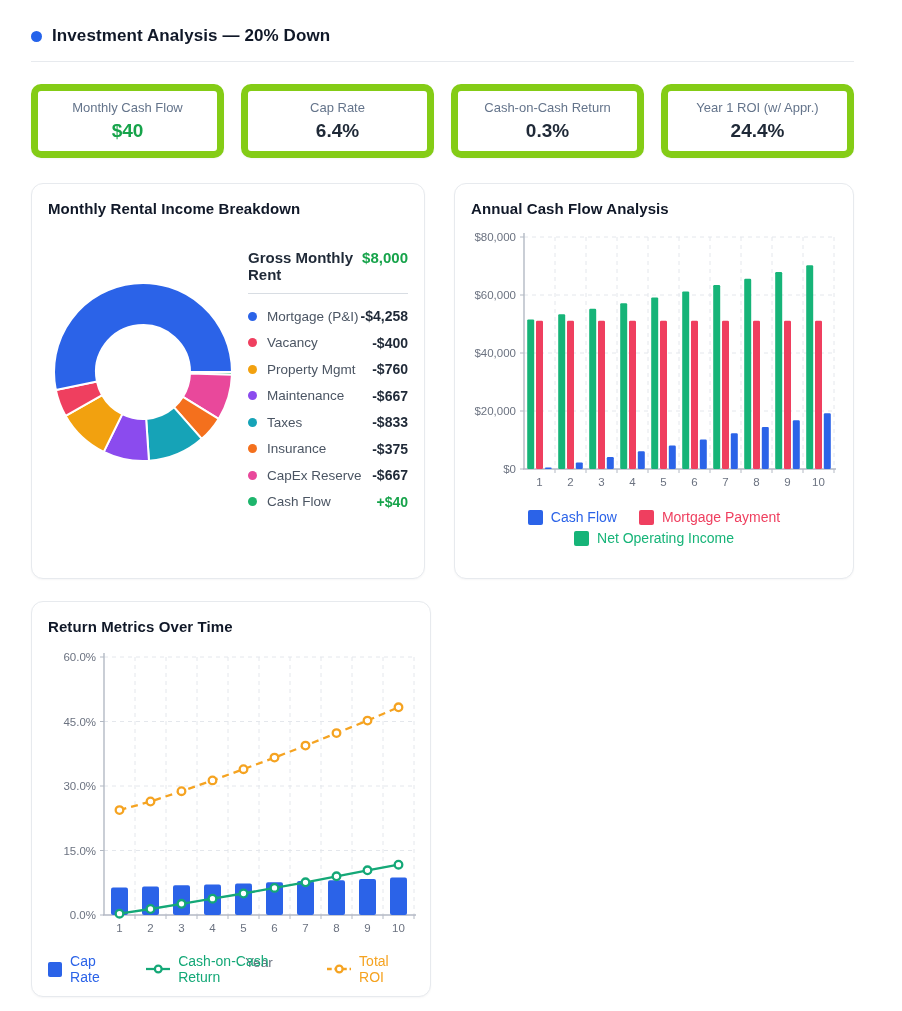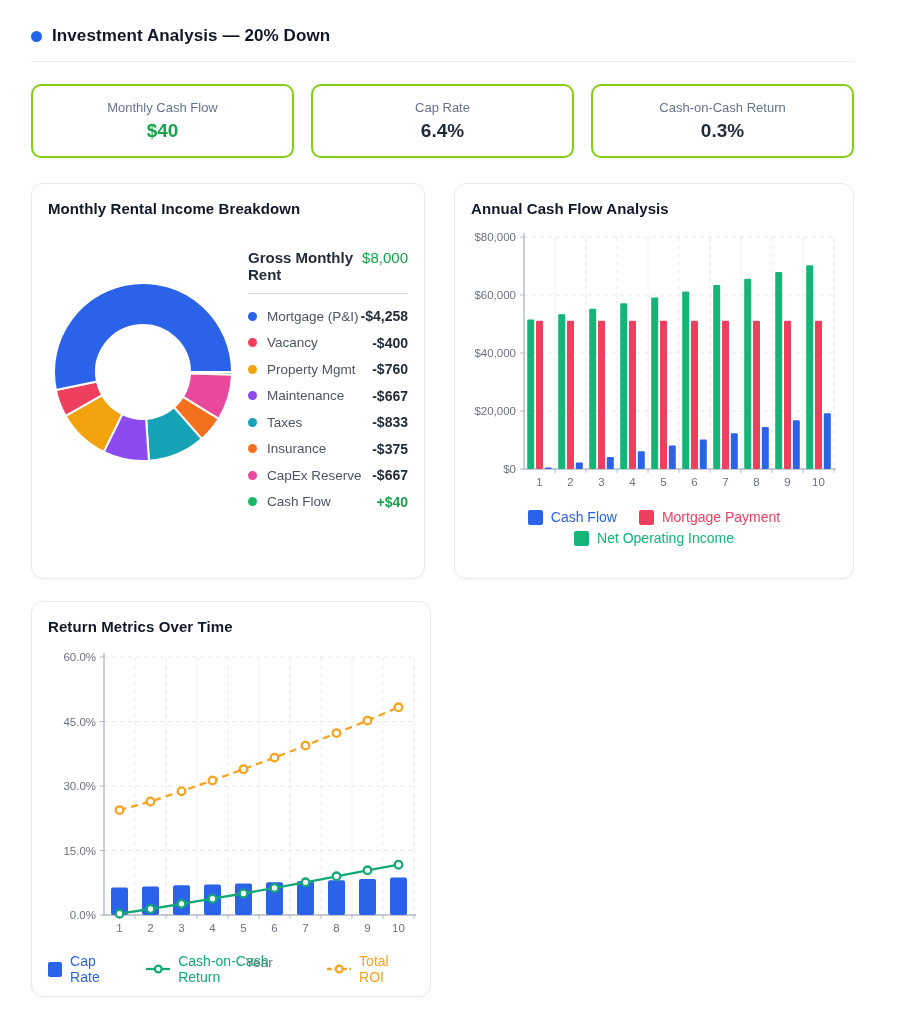--- a/index.html
+++ b/index.html
@@ -13,42 +13,42 @@
 
   
   .hdr { display:flex; align-items:center; gap:10px; margin-bottom:15px; }
   .hdr-dot { width:11px; height:11px; border-radius:50%; background:#2563eb; flex:0 0 auto; }
   .hdr-title { font-size:17px; font-weight:700; letter-spacing:.1px; }
   .hdr-rule { border:none; border-top:1px solid #e7eaee; margin:0 0 22px 0; }
 
   
   .metrics { display:flex; gap:17px; margin-bottom:25px; }
   .mcard {
-    flex:1; height:74px; background:#fff; border:2px solid #84cc16; border-radius:10px;
+    flex:1; height:74px; background:#fff; border:7px solid #84cc16; border-radius:10px;
     box-shadow:0 1px 2px rgba(16,24,40,.04);
     display:flex; flex-direction:column; align-items:center; justify-content:center; gap:5px;
   }
   .mcard .lbl { font-size:13px; color:#64748b; }
   .mcard .val { font-size:19px; font-weight:700; color:#1f2937; }
 
   
   .charts-row { display:flex; gap:29px; margin-bottom:22px; }
   .ccard {
     width:400px; height:396px; background:#fff; border:1px solid #e7eaee; border-radius:12px;
     box-shadow:0 1px 2px rgba(16,24,40,.04); padding:16px; position:relative;
   }
   .ccard h3 { font-size:15px; font-weight:700; color:#101828; letter-spacing:.1px; }
 
   
   .donut-body { display:flex; }
   .donut-wrap { width:196px; padding-top:60px; flex:0 0 auto; }
   .income-legend { flex:1; padding-top:32px; padding-left:4px; }
   .gross-row { display:flex; justify-content:space-between; align-items:baseline; }
   .gross-row .gl { font-size:15px; font-weight:700; color:#1f2937; }
-  .gross-row .gv { font-size:15px; font-weight:400; color:#16a34a; }
+  .gross-row .gv { font-size:15px; font-weight:700; color:#16a34a; }
   .leg-rule { border:none; border-top:1px solid #d8dde3; margin:10px 0 9px 0; }
   .leg-row { display:flex; align-items:center; height:26.5px;justify-content:center; }
   .leg-dot { width:9px; height:9px; border-radius:50%; flex:0 0 auto; }
   .leg-label { font-size:13.5px; color:#4b5563; margin-left:10px; }
   .leg-value { margin-left:auto; font-size:14px; font-weight:600; color:#1f2937; }
 
   
   .chart-svg { display:block; margin-top:8px; }
   .svg-tick { font-size:11.5px; fill:#6b7280; }
 
@@ -80,20 +80,24 @@
       <div class="lbl">Monthly Cash Flow</div>
       <div class="val" style="color: rgb(22, 163, 74);">$40</div>
     </div>
     <div class="mcard">
       <div class="lbl">Cap Rate</div>
       <div class="val">6.4%</div>
     </div>
     <div class="mcard">
       <div class="lbl">Cash-on-Cash Return</div>
       <div class="val">0.3%</div>
+    </div>
+    <div class="mcard">
+      <div class="lbl">Year 1 ROI (w/ Appr.)</div>
+      <div class="val">24.4%</div>
     </div>
   </div>
 
   <div class="charts-row">
 
     <div class="ccard">
       <h3>Monthly Rental Income Breakdown</h3>
       <div class="donut-body">
         <div class="donut-wrap">
           <svg id="donut-svg" width="190" height="190" viewBox="-95 -95 190 190">

